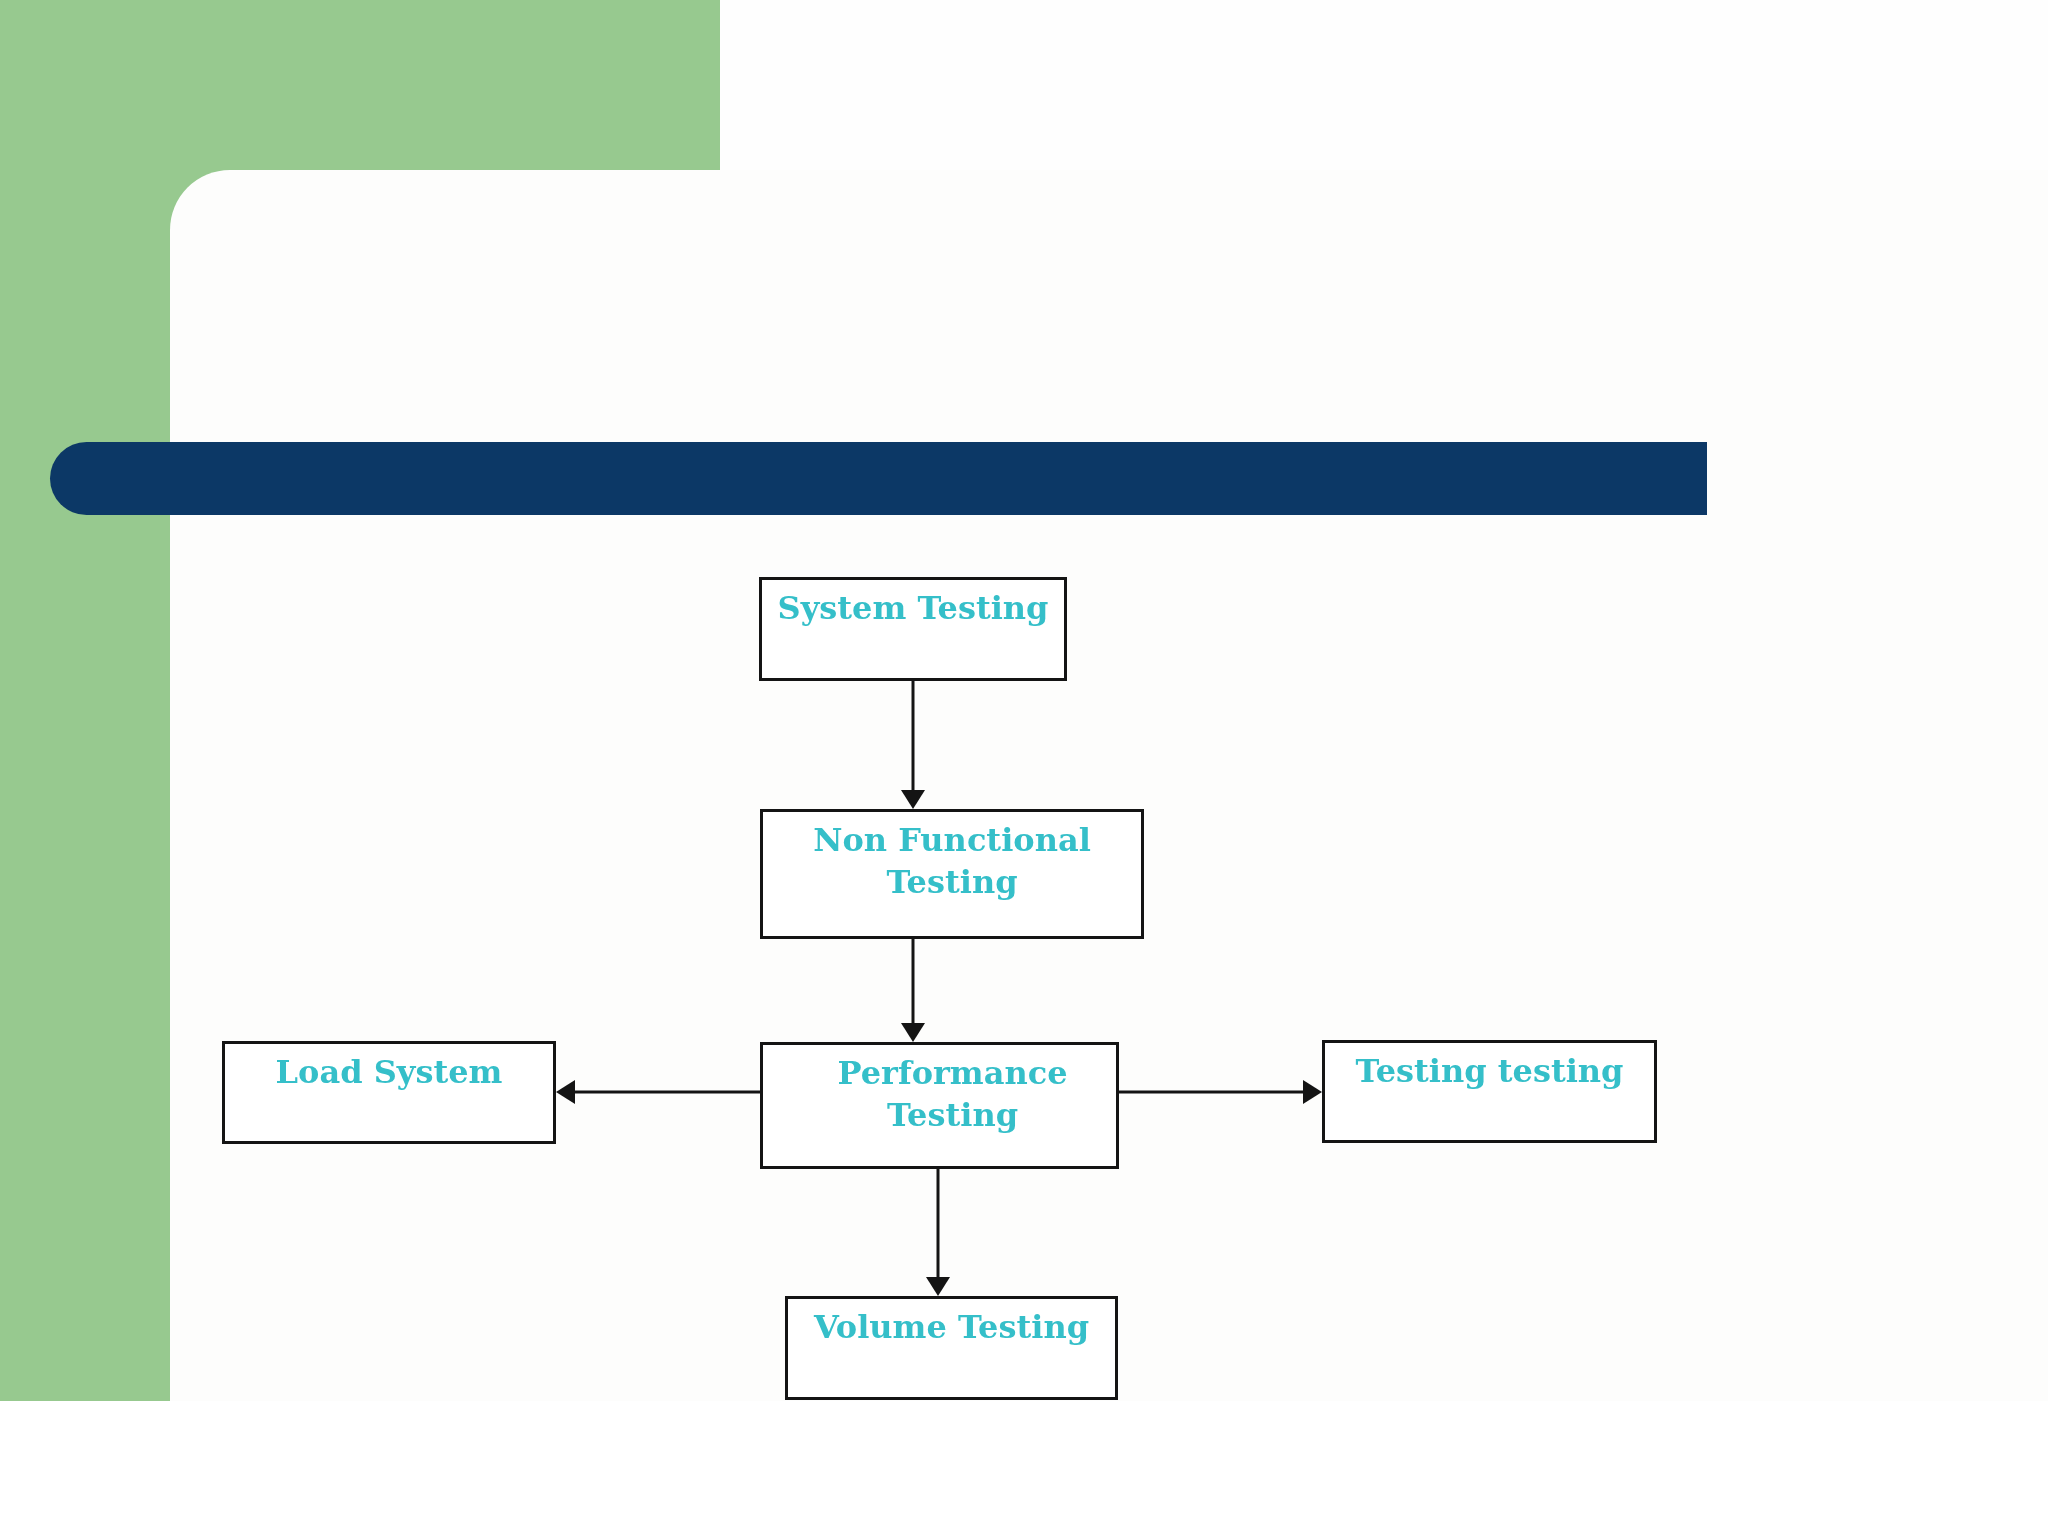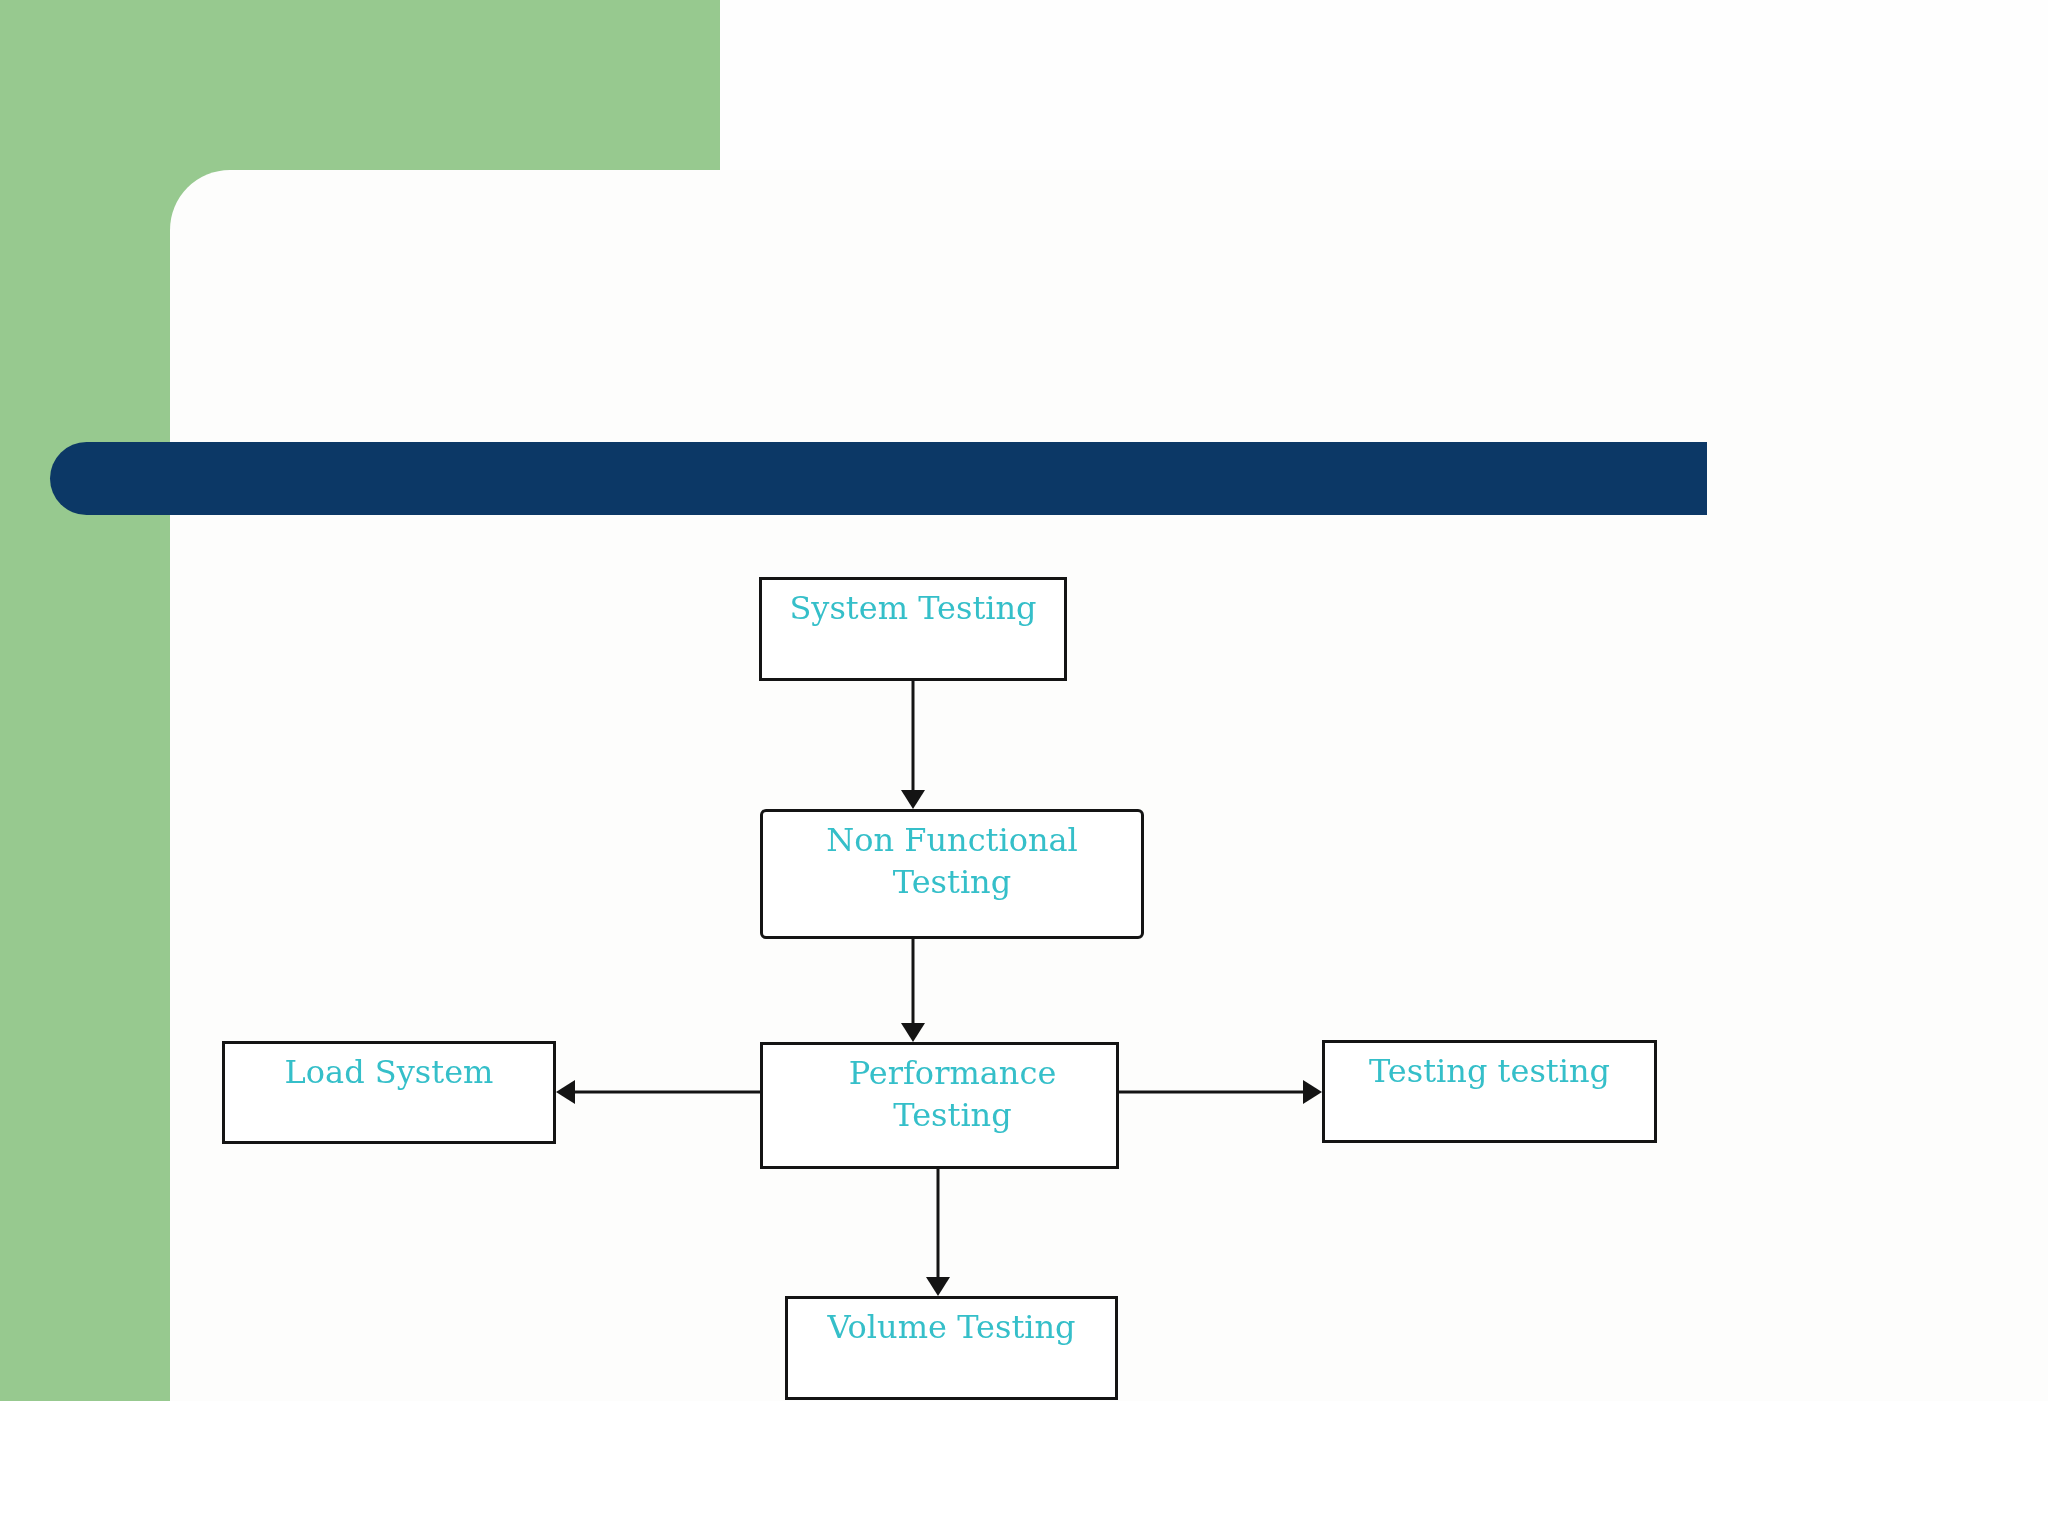--- a/index.html
+++ b/index.html
@@ -4,20 +4,21 @@
 <style>
   html, body { margin: 0; padding: 0; }
   body { background: #ffffff; font-family: "DejaVu Serif", "Liberation Serif", serif; }
 
   .slide {
     position: relative;
     width: 2048px;
     height: 1401px;
     background: #fefefe;
     overflow: hidden;
+    font-weight: bold;
   }
 
   
   .green-top {
     position: absolute; left: 0; top: 0;
     width: 720px; height: 170px;
     background: #97C98F;
   }
   .green-corner-patch {
     position: absolute; left: 170px; top: 170px;
@@ -52,21 +53,21 @@
     box-sizing: border-box;
     background: #ffffff;
     border: 3px solid #141414;
     color: #35BFC9;
     font-size: 32px;
     line-height: 1.3;
     text-align: center;
     padding: 8px 10px 0 10px;
   }
   .node-system        { left: 759px;  top: 577px;  width: 308px; height: 104px; }
-  .node-nonfunctional { left: 760px;  top: 809px;  width: 384px; height: 130px; padding-left: 32px; padding-right: 32px; border-radius: 6px; }
+  .node-nonfunctional { left: 760px;  top: 809px;  width: 384px; height: 130px; padding-left: 32px; padding-right: 32px; }
   .node-performance   { left: 760px;  top: 1042px; width: 359px; height: 127px; padding-left: 36px; }
   .node-load          { left: 222px;  top: 1041px; width: 334px; height: 103px; }
   .node-stress        { left: 1322px; top: 1040px; width: 335px; height: 103px; }
   .node-volume        { left: 785px;  top: 1296px; width: 333px; height: 104px; }
 
   .arrows {
     position: absolute; left: 0; top: 0;
     width: 2048px; height: 1536px;
     pointer-events: none;
   }

